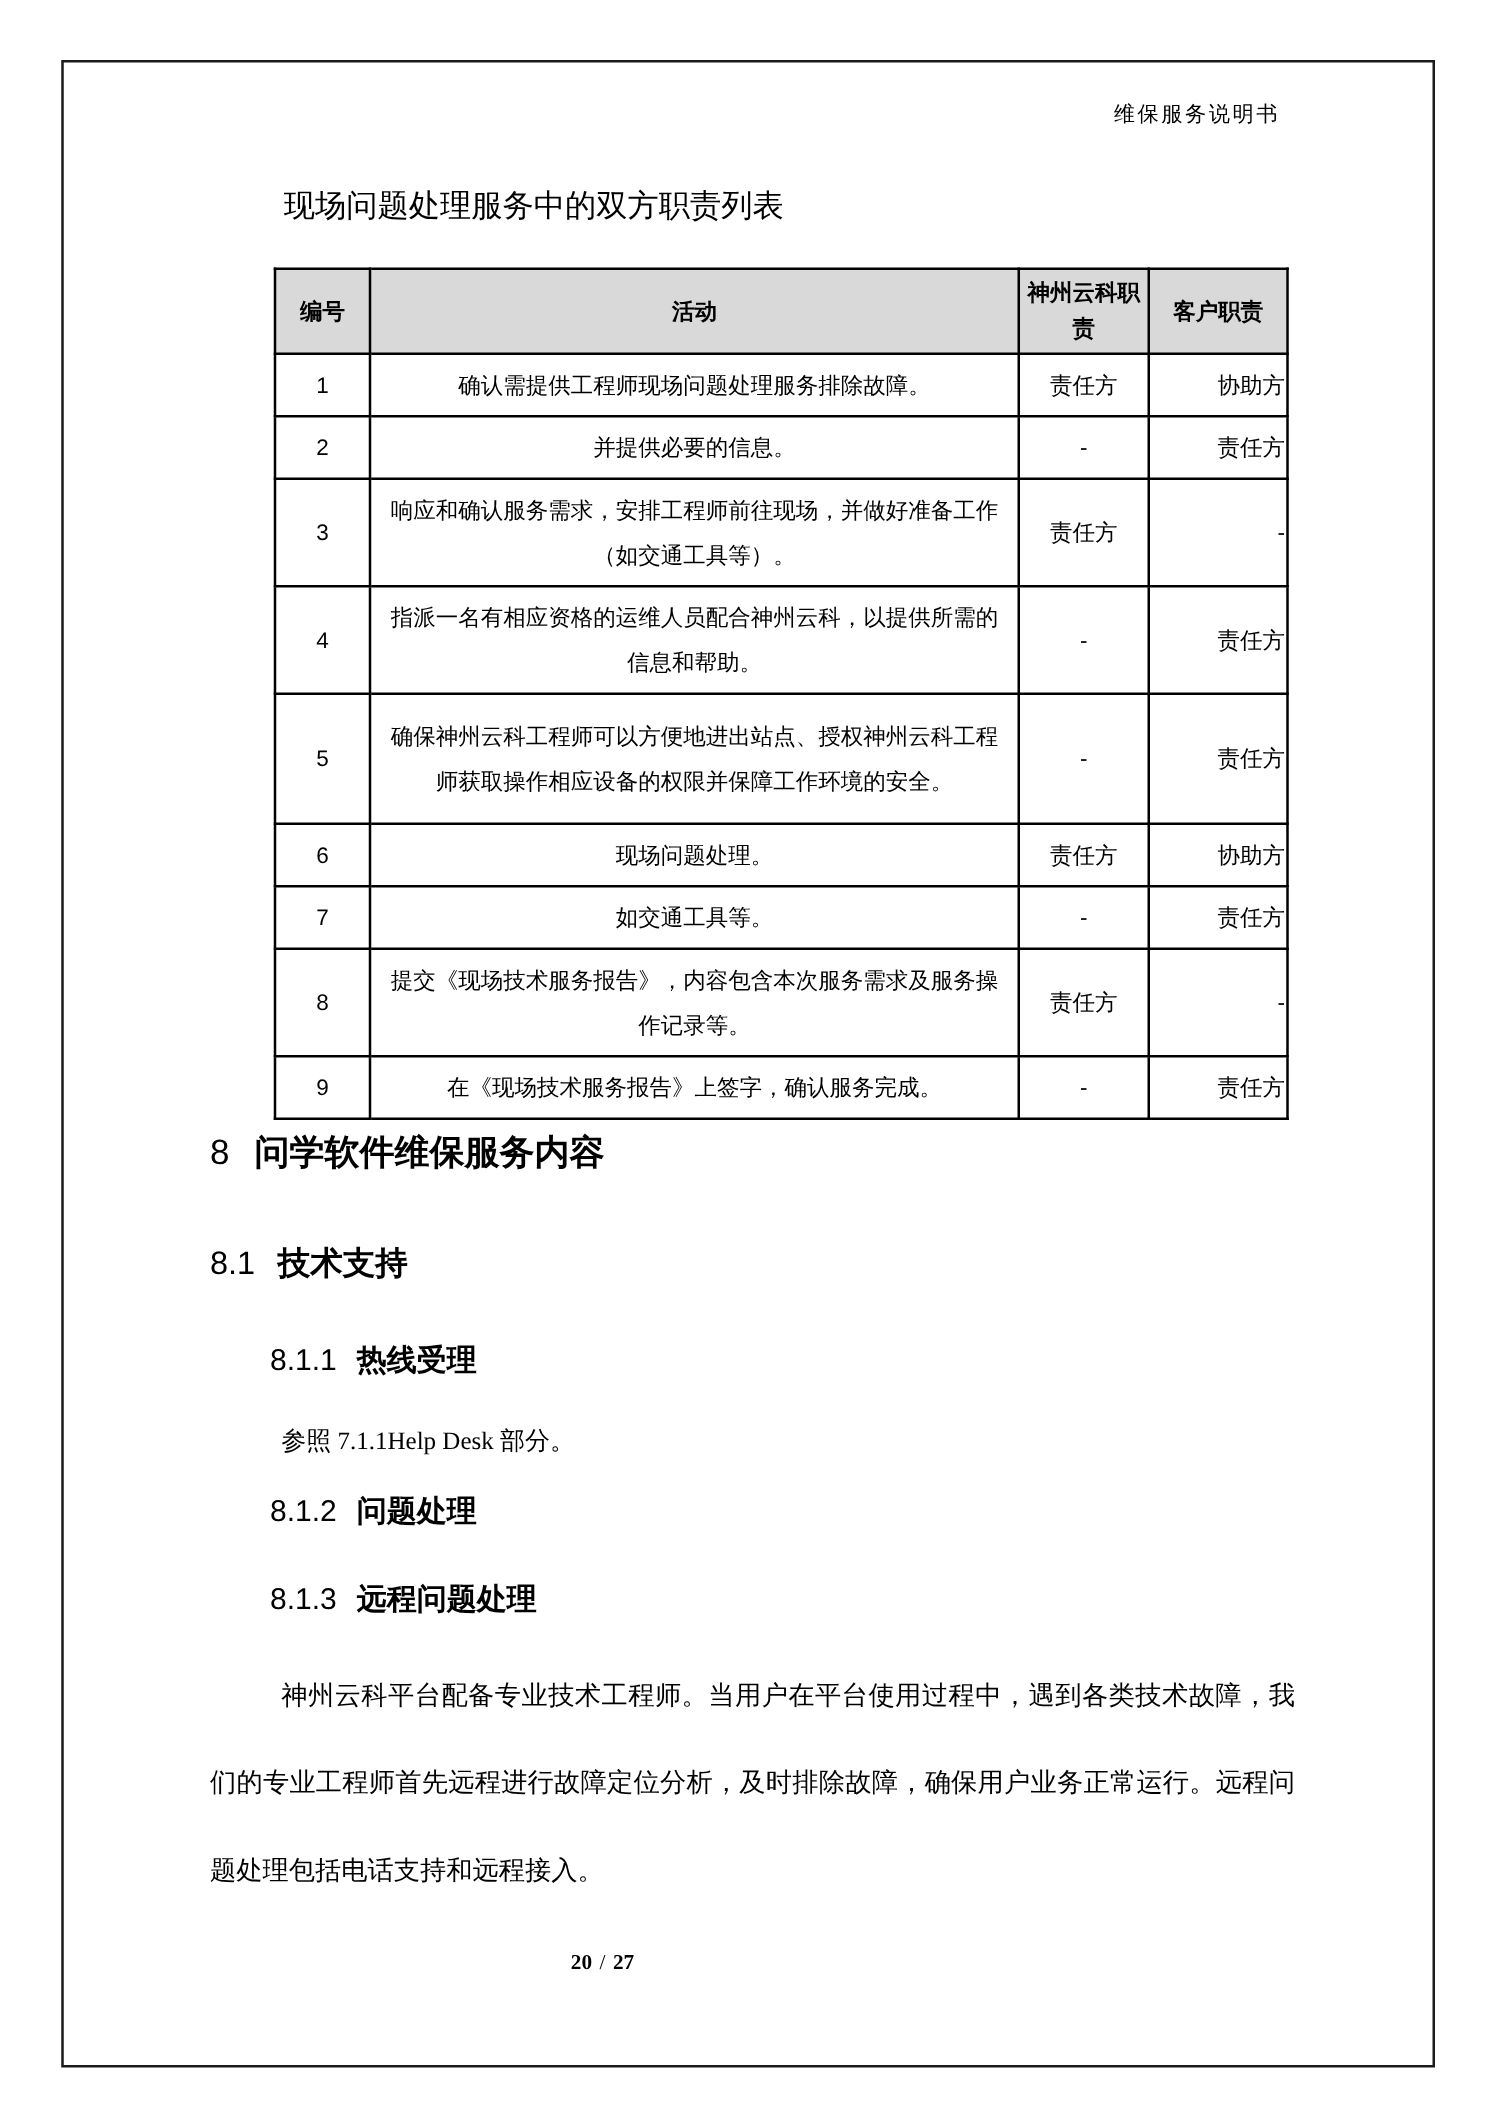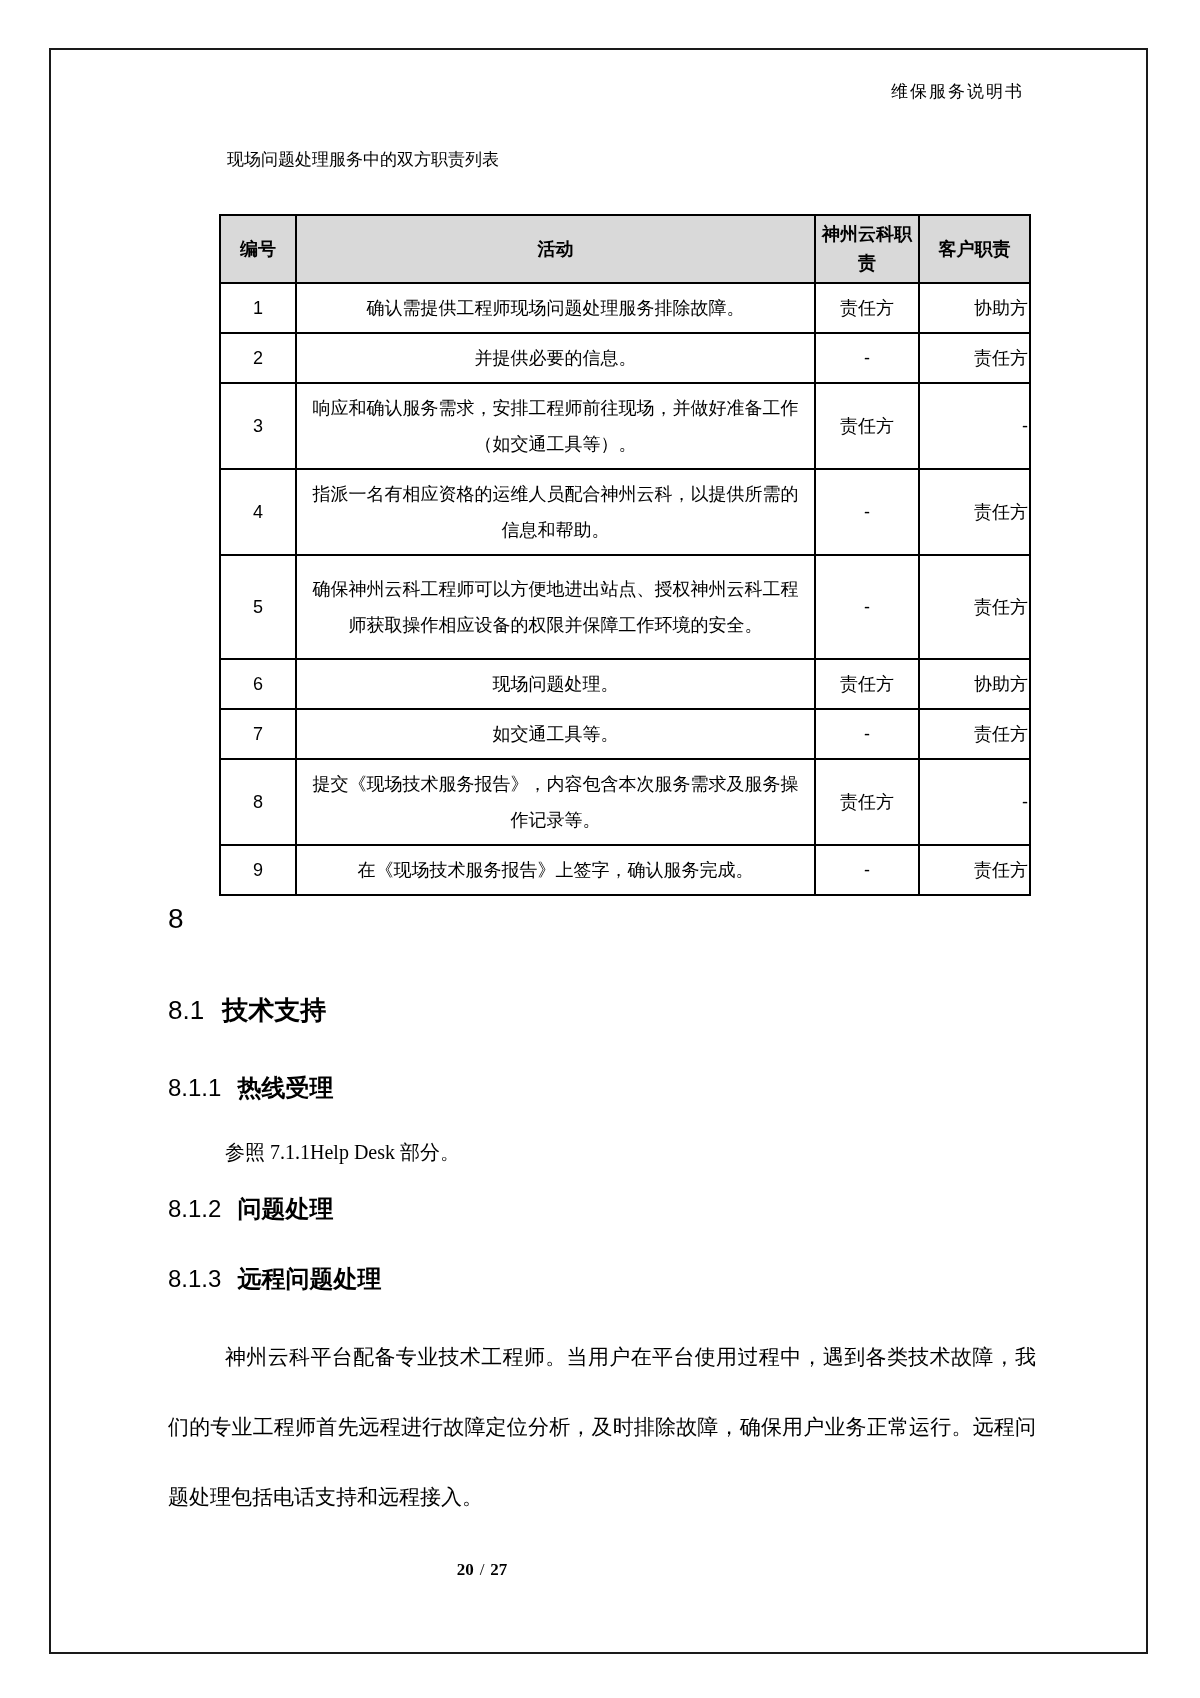--- a/index.html
+++ b/index.html
@@ -10,21 +10,21 @@
   }
   .page-border{
     position:absolute;left:49px;top:48px;width:1099px;height:1606px;
     border:2px solid #1a1a1a;box-sizing:border-box;pointer-events:none;
   }
   .doc-header{
     position:absolute;top:80px;right:176px;
     font-family:"Liberation Serif", serif;font-size:17px;letter-spacing:2px;
   }
   .table-caption{
-    position:absolute;top:148px;left:227px;font-size:17px;
+    position:absolute;top:148px;left:227px;font-size:25px;
   }
   table.resp{
     position:absolute;top:214px;left:219px;border-collapse:collapse;
     table-layout:fixed;
   }
   table.resp th, table.resp td{
     border:2px solid #000;box-sizing:border-box;font-size:18px;
     vertical-align:middle;overflow:hidden;
   }
   table.resp th{
@@ -45,21 +45,21 @@
   tbody tr:nth-child(8) td{height:72px;}
   tbody tr:nth-child(9) td{height:48px;}
   .heading{position:absolute;left:168px;display:flex;align-items:baseline;}
   .heading .hnum{font-weight:400;}
   .heading .htitle{font-weight:700;}
   .h-l1{top:903px;font-size:28px;}
   .h-l1 .hnum{margin-right:20px;}
   .h-l2{top:993px;font-size:26px;}
   .h-l2 .hnum{margin-right:18px;}
   .h-l3{font-size:24px;}
-  .h-l3 .hnum{margin-right:16px;}
+  .h-l3 .hnum{margin-right:16px;margin-left:48px;}
   .h-311{top:1072px;}
   .h-312{top:1193px;}
   .h-313{top:1263px;}
   .para-ref{
     position:absolute;top:1139px;left:225px;
     font-family:"Liberation Serif", serif;font-size:20px;
   }
   .para-body{
     position:absolute;top:1322px;left:168px;width:868px;
     font-size:21px;line-height:70px;text-align:justify;text-indent:57px;
@@ -143,20 +143,21 @@
         <td class="c-no">9</td>
         <td class="c-act">在《现场技术服务报告》上签字，确认服务完成。</td>
         <td class="c-role">-</td>
         <td class="c-cust">责任方</td>
       </tr>
     </tbody>
   </table>
 
   <div class="heading h-l1">
     <span class="hnum">8</span>
+    <span class="htitle">问学软件维保服务内容</span>
   </div>
 
   <div class="heading h-l2">
     <span class="hnum">8.1</span>
     <span class="htitle">技术支持</span>
   </div>
 
   <div class="heading h-l3 h-311">
     <span class="hnum">8.1.1</span>
     <span class="htitle">热线受理</span>

